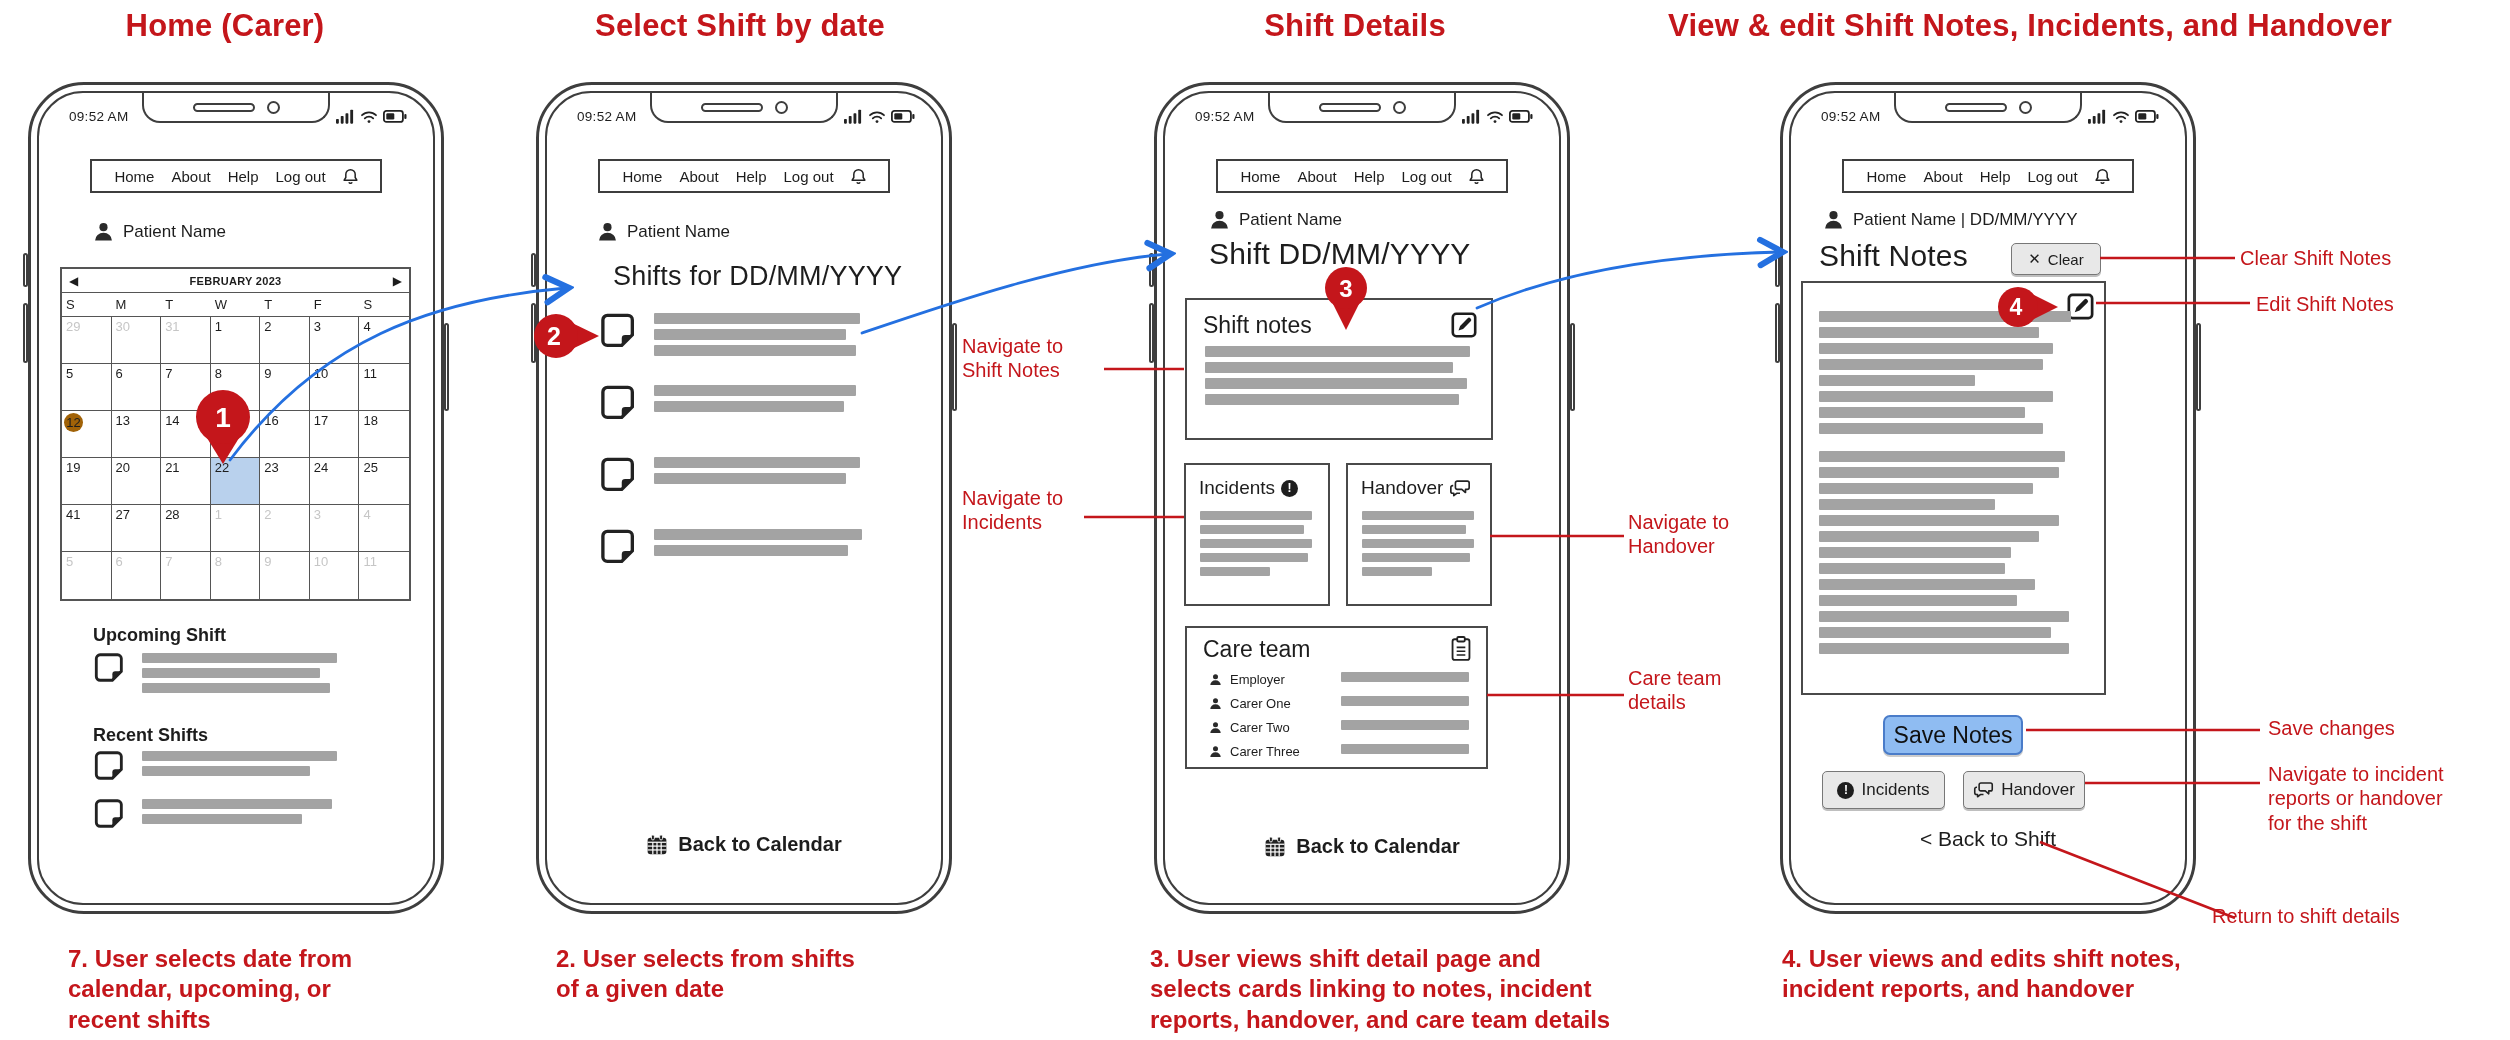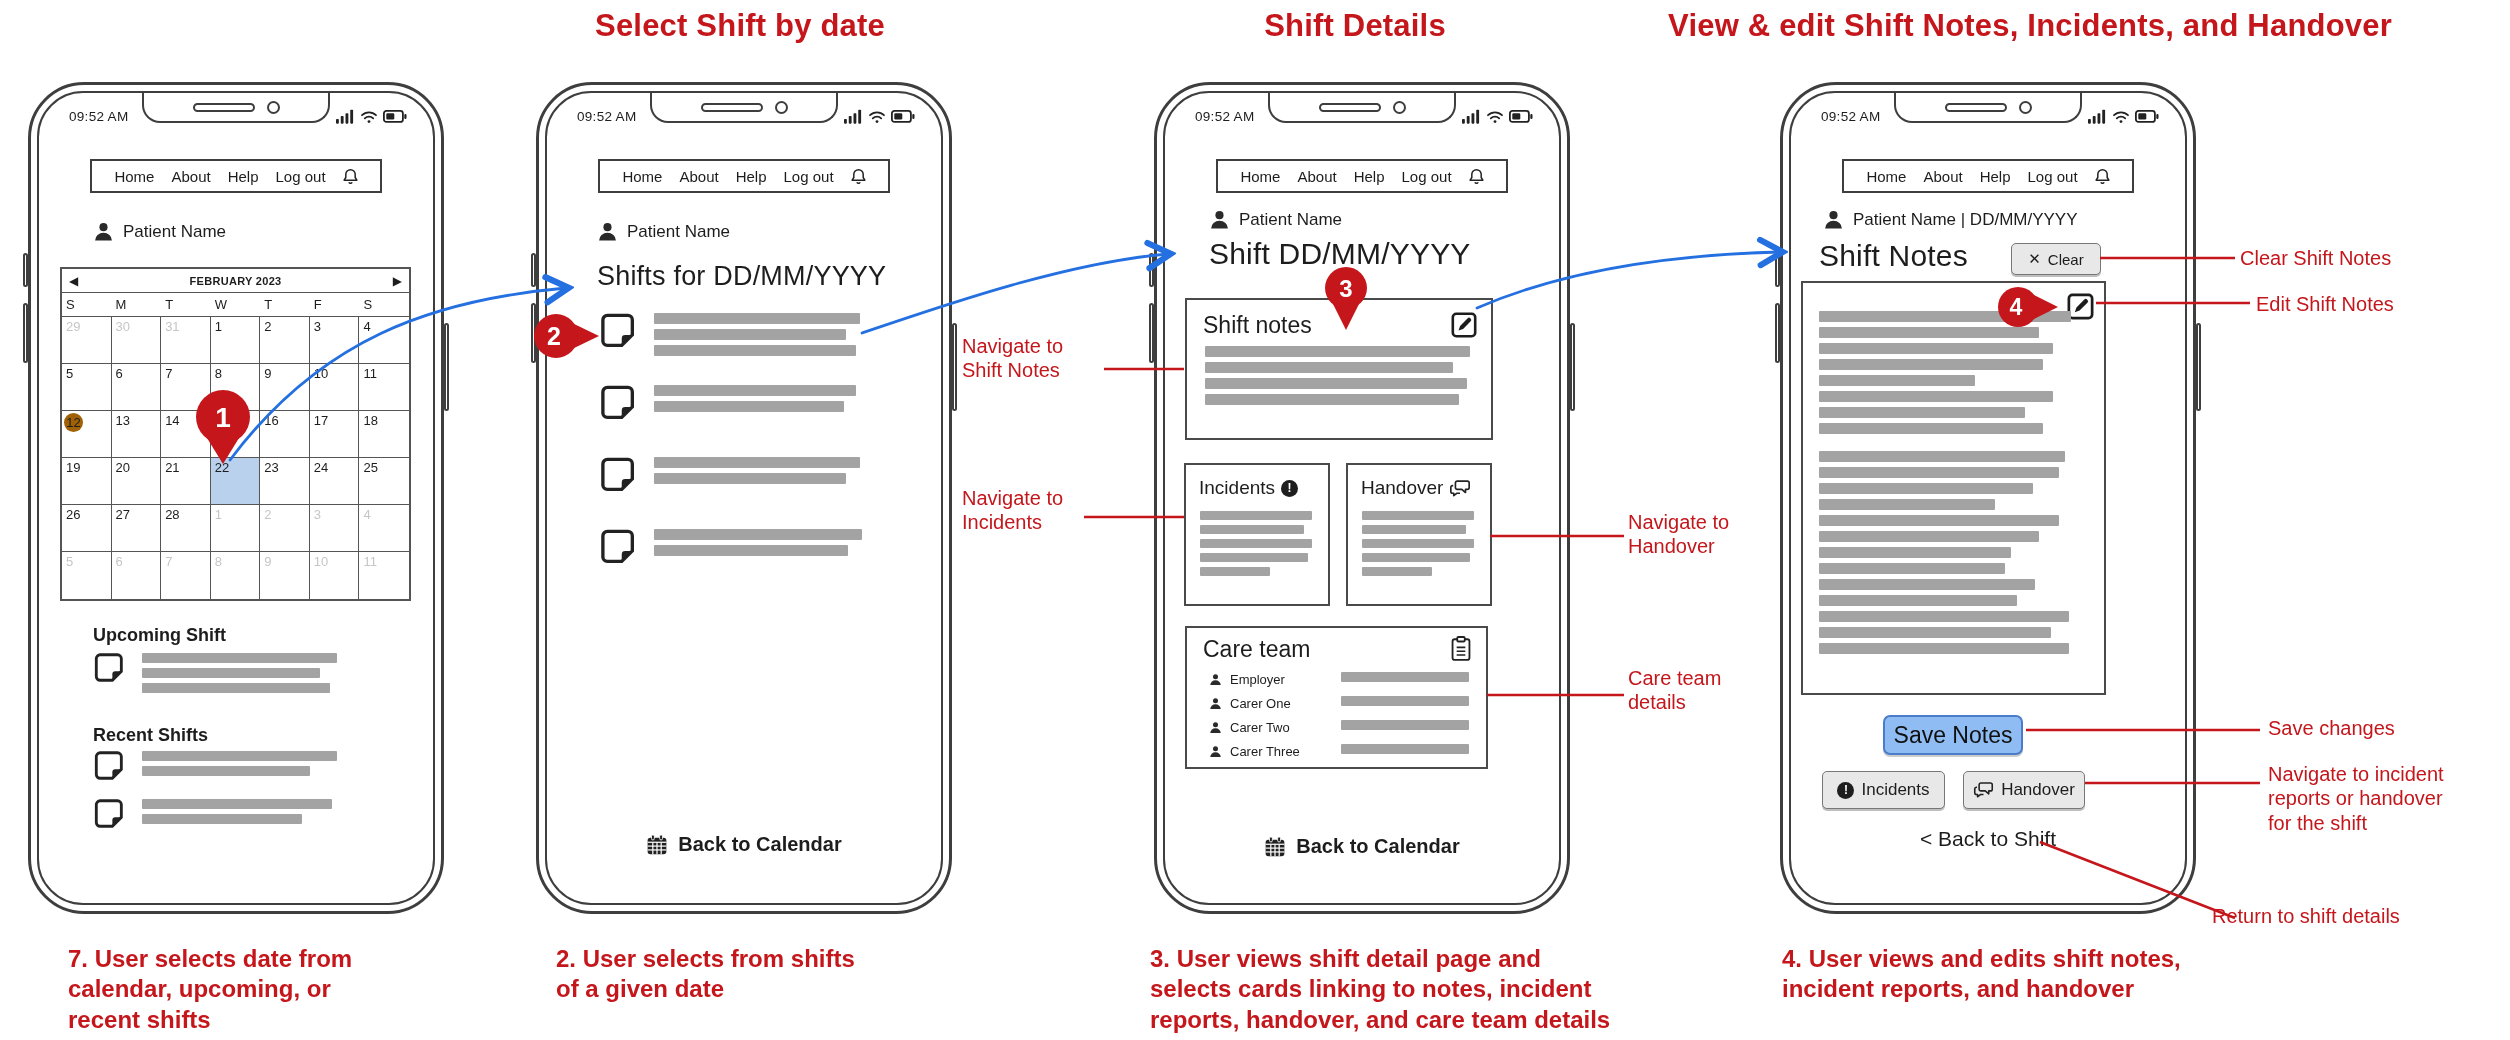--- a/index.html
+++ b/index.html
@@ -73,20 +73,21 @@
   .edit-ic{position:absolute;}
 
   .overlay{position:absolute;inset:0;pointer-events:none;z-index:6;}
   .phone *{box-sizing:border-box;}
 </style>
 </head>
 <body>
 
 <div class="canvas">
 
+  <div class="col-title" style="left:40px;width:370px;">Home (Carer)</div>
   <div class="col-title" style="left:540px;width:400px;">Select Shift by date</div>
   <div class="col-title" style="left:1155px;width:400px;">Shift Details</div>
   <div class="col-title" style="left:1605px;width:850px;">View &amp; edit Shift Notes, Incidents, and Handover</div>
 
   <div class="phone" style="left:28px;">
     <div class="side-btn" style="left:-8px;top:168px;height:34px;"></div>
     <div class="side-btn" style="left:-8px;top:218px;height:60px;"></div>
     <div class="side-btn" style="right:-8px;top:238px;height:88px;"></div>
     <div class="bezel"></div>
     <div class="notch">
@@ -169,21 +170,21 @@
           <div class="cal-cell"><span class="num">16</span></div>
           <div class="cal-cell"><span class="num">17</span></div>
           <div class="cal-cell"><span class="num">18</span></div>
           <div class="cal-cell"><span class="num">19</span></div>
           <div class="cal-cell"><span class="num">20</span></div>
           <div class="cal-cell"><span class="num">21</span></div>
           <div class="cal-cell sel"><span class="num">22</span></div>
           <div class="cal-cell"><span class="num">23</span></div>
           <div class="cal-cell"><span class="num">24</span></div>
           <div class="cal-cell"><span class="num">25</span></div>
-          <div class="cal-cell"><span class="num">26</span></div>
+          <div class="cal-cell"><span class="num">41</span></div>
           <div class="cal-cell"><span class="num">27</span></div>
           <div class="cal-cell"><span class="num">28</span></div>
           <div class="cal-cell mut"><span class="num">1</span></div>
           <div class="cal-cell mut"><span class="num">2</span></div>
           <div class="cal-cell mut"><span class="num">3</span></div>
           <div class="cal-cell mut"><span class="num">4</span></div>
           <div class="cal-cell mut"><span class="num">5</span></div>
           <div class="cal-cell mut"><span class="num">6</span></div>
           <div class="cal-cell mut"><span class="num">7</span></div>
           <div class="cal-cell mut"><span class="num">8</span></div>
@@ -268,21 +269,21 @@
           <path d="M6.3 15.6 a1.8 1.8 0 0 0 3.4 0"></path>
         </svg>
     </div>
     <div class="patient-row" style="top:136px;left:58px;">
       <svg width="21" height="21" viewBox="0 0 16 16" fill="#2a2a2a">
           <circle cx="8" cy="4.7" r="3.1"></circle>
           <path d="M1.6 14.8 a6.4 5.8 0 0 1 12.8 0 z"></path>
         </svg>
       <span>Patient Name</span>
     </div>
-    <div class="big-heading" style="top:176px;left:58px;font-size:27px;">Shifts for DD/MM/YYYY</div>
+    <div class="big-heading" style="top:176px;left:74px;font-size:27px;">Shifts for DD/MM/YYYY</div>
 
     <div class="shift-item" style="left:60px;top:226px;">
       <svg width="40" height="40" viewBox="0 0 36 36">
           <path d="M7.5 4 h18.5 a4 4 0 0 1 4 4 v13.5 L20.5 31 H7.5 a4 4 0 0 1 -4 -4 V8 a4 4 0 0 1 4 -4 z" fill="#fff" stroke="#222" stroke-width="3"></path>
           <path d="M30 21.5 L20.5 31 v-6.5 a3 3 0 0 1 3 -3 z" fill="#222"></path>
         </svg>
       <div class="bars">
         <div class="bar" style="width:206px;"></div>
         <div class="bar" style="width:192px;"></div>
         <div class="bar" style="width:202px;"></div>

